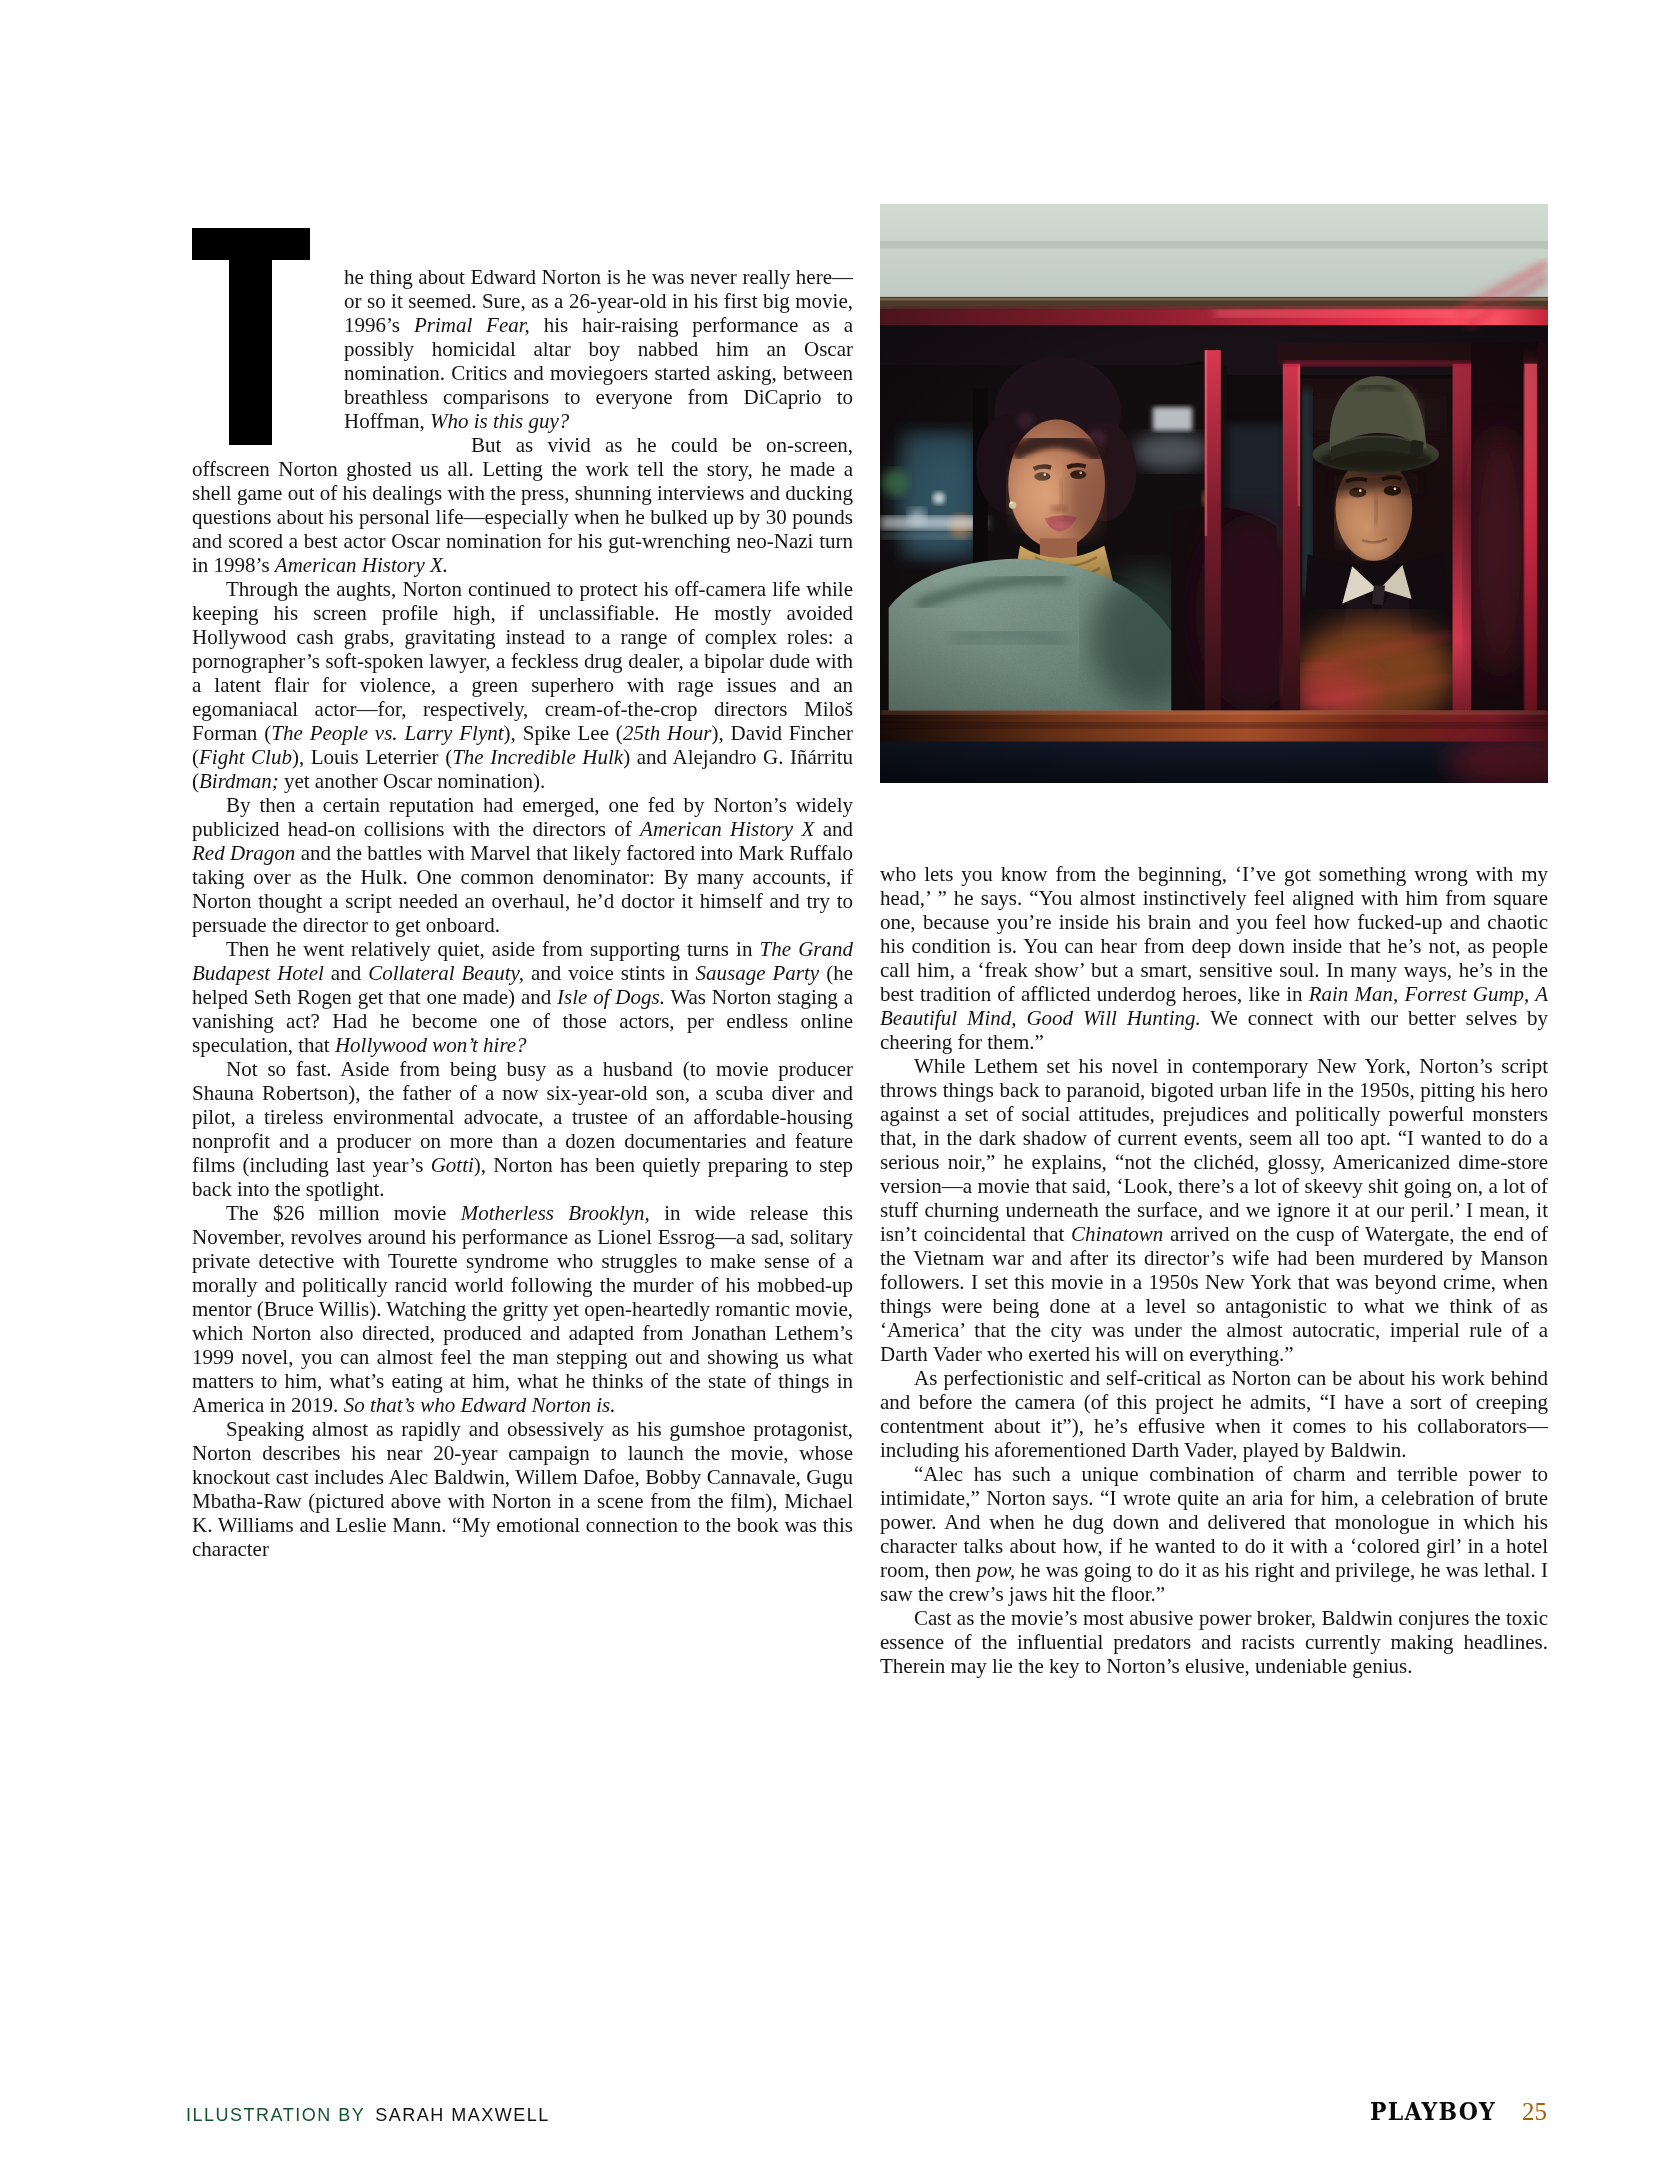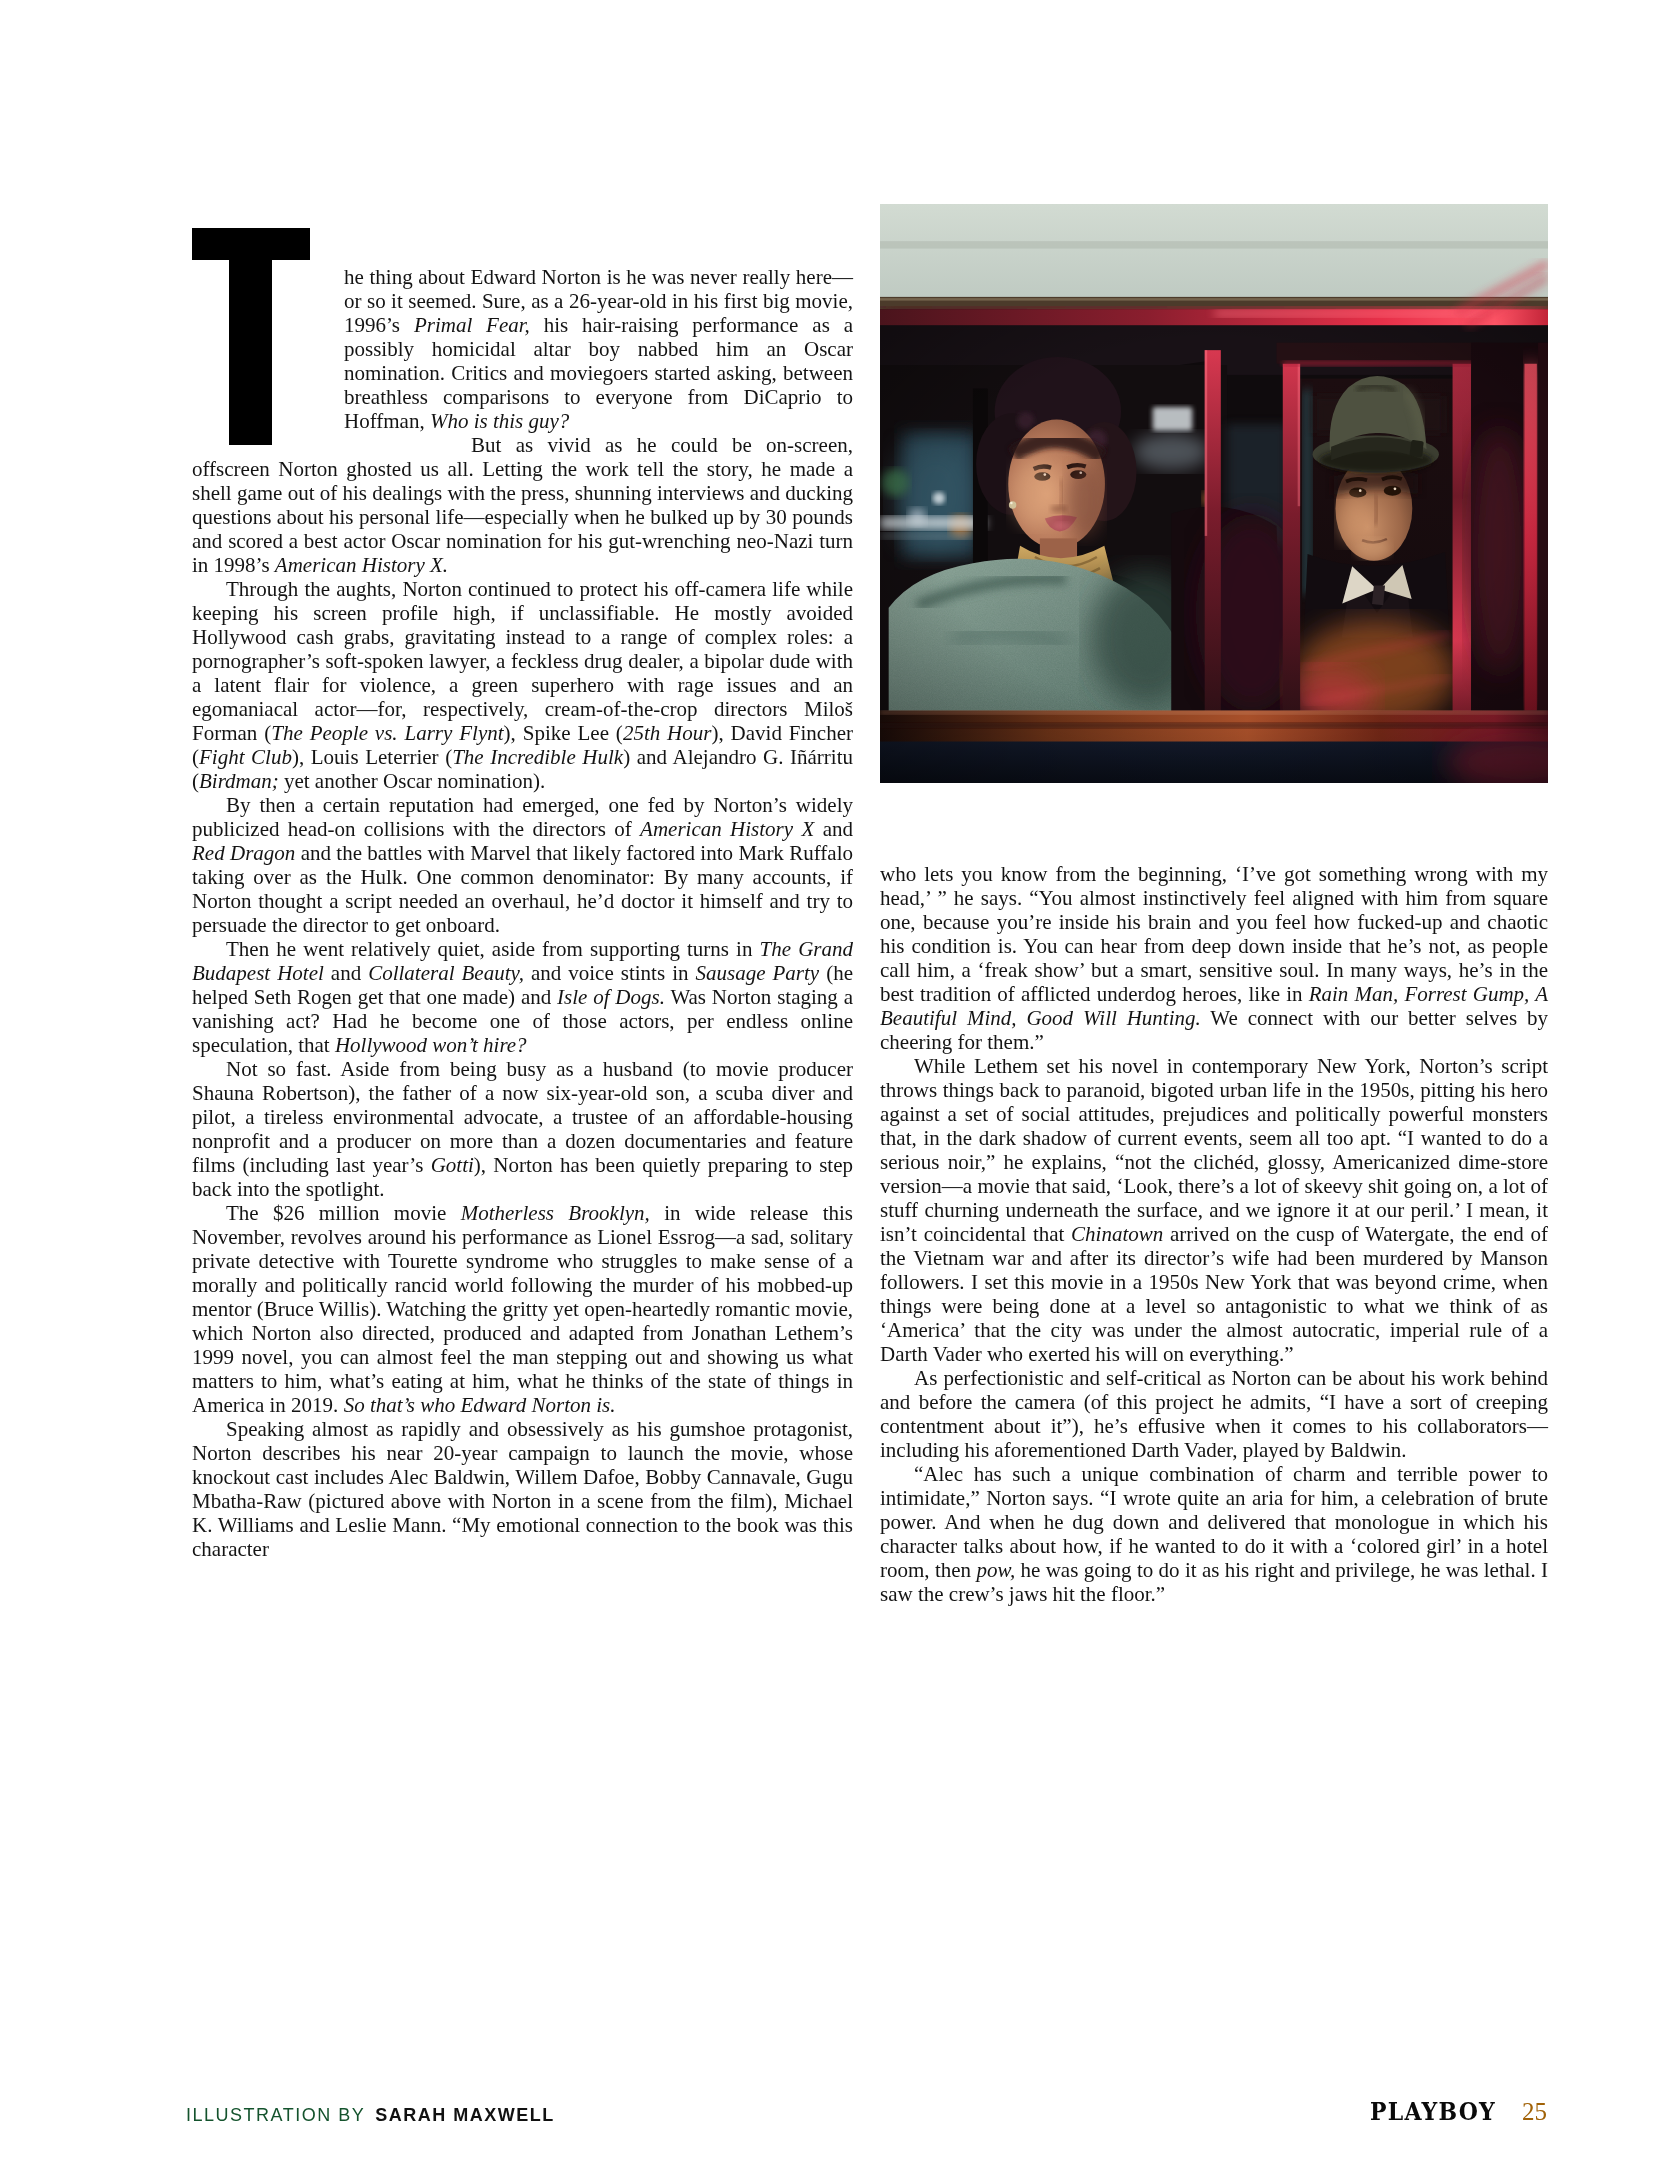--- a/index.html
+++ b/index.html
@@ -16,21 +16,21 @@
   .col-right{left:880px;top:821px;width:668px;}
   .drop-cap{float:left;width:118px;height:217px;margin:3.7px 34px 5px 0;position:relative;}
   .dc-bar{position:absolute;left:0;top:0;width:118px;height:32px;background:#000;}
   .dc-stem{position:absolute;left:37px;top:0;width:43px;height:217px;background:#000;}
   .photo{position:absolute;left:880px;top:204px;width:668px;height:579px;margin:0;padding:0;}
   .photo svg{display:block;width:100%;height:100%;}
   .endmark{float:right;width:21px;height:22px;background:#000;margin-top:1.2px;}
   .footer-credit{position:absolute;left:186px;top:2105px;white-space:nowrap;
      font-family:"Liberation Sans",sans-serif;font-size:18px;letter-spacing:1.5px;}
   .credit-label{color:#14532d;font-weight:400;margin-right:10px;}
-  .credit-name{color:#111;font-weight:700;}
+  .credit-name{color:#111;font-weight:400;}
   .footer-brand{position:absolute;right:125px;top:2098px;display:flex;align-items:baseline;gap:26px;}
   .brand{font-family:"DejaVu Serif",serif;font-weight:700;font-size:22px;letter-spacing:1.2px;
          color:#0a0a0a;transform:scaleY(1.08);transform-origin:bottom;}
   .pagenum{font-family:"Liberation Serif",serif;font-size:25px;color:#a16207;}
 </style>
 </head>
 <body>
 
 <div class="page">
 
@@ -259,20 +259,21 @@
       <p class="indent"><span>Not so fast. Aside from being busy as a husband (to movie producer Shauna Robertson), the father of a now six-year-old son, a scuba diver and pilot, a tireless environmental advocate, a trustee of an affordable-housing nonprofit and a producer on more than a dozen documentaries and feature films (including last year’s </span><em>Gotti</em><span>), Norton has been quietly preparing to step back into the spotlight.</span></p>
       <p class="indent"><span>The $26 million movie </span><em>Motherless Brooklyn,</em><span> in wide release this November, revolves around his performance as Lionel Essrog—a sad, solitary private detective with Tourette syndrome who struggles to make sense of a morally and politically rancid world following the murder of his mobbed-up mentor (Bruce Willis). Watching the gritty yet open-heartedly romantic movie, which Norton also directed, produced and adapted from Jonathan Lethem’s 1999 novel, you can almost feel the man stepping out and showing us what matters to him, what’s eating at him, what he thinks of the state of things in America in 2019. </span><em>So that’s who Edward Norton is.</em></p>
       <p class="indent"><span>Speaking almost as rapidly and obsessively as his gumshoe protagonist, Norton describes his near 20-year campaign to launch the movie, whose knockout cast includes Alec Baldwin, Willem Dafoe, Bobby Cannavale, Gugu Mbatha-Raw (pictured above with Norton in a scene from the film), Michael K. Williams and Leslie Mann. “My emotional connection to the book was this character</span></p>
     </div>
 
   <div class="col col-right">
       <p class="flush"><span>who lets you know from the beginning, ‘I’ve got something wrong with my head,’ ” he says. “You almost instinctively feel aligned with him from square one, because you’re inside his brain and you feel how fucked-up and chaotic his condition is. You can hear from deep down inside that he’s not, as people call him, a ‘freak show’ but a smart, sensitive soul. In many ways, he’s in the best tradition of afflicted underdog heroes, like in </span><em>Rain Man, Forrest Gump, A Beautiful Mind, Good Will Hunting.</em><span> We connect with our better selves by cheering for them.”</span></p>
       <p class="indent"><span>While Lethem set his novel in contemporary New York, Norton’s script throws things back to paranoid, bigoted urban life in the 1950s, pitting his hero against a set of social attitudes, prejudices and politically powerful monsters that, in the dark shadow of current events, seem all too apt. “I wanted to do a serious noir,” he explains, “not the clichéd, glossy, Americanized dime-store version—a movie that said, ‘Look, there’s a lot of skeevy shit going on, a lot of stuff churning underneath the surface, and we ignore it at our peril.’ I mean, it isn’t coincidental that </span><em>Chinatown</em><span> arrived on the cusp of Watergate, the end of the Vietnam war and after its director’s wife had been murdered by Manson followers. I set this movie in a 1950s New York that was beyond crime, when things were being done at a level so antagonistic to what we think of as ‘America’ that the city was under the almost autocratic, imperial rule of a Darth Vader who exerted his will on everything.”</span></p>
       <p class="indent"><span>As perfectionistic and self-critical as Norton can be about his work behind and before the camera (of this project he admits, “I have a sort of creeping contentment about it”), he’s effusive when it comes to his collaborators—including his aforementioned Darth Vader, played by Baldwin.</span></p>
       <p class="indent"><span>“Alec has such a unique combination of charm and terrible power to intimidate,” Norton says. “I wrote quite an aria for him, a celebration of brute power. And when he dug down and delivered that monologue in which his character talks about how, if he wanted to do it with a ‘colored girl’ in a hotel room, then </span><em>pow,</em><span> he was going to do it as his right and privilege, he was lethal. I saw the crew’s jaws hit the floor.”</span></p>
+      <p class="indent"><span>Cast as the movie’s most abusive power broker, Baldwin conjures the toxic essence of the influential predators and racists currently making headlines. Therein may lie the key to Norton’s elusive, undeniable genius.</span></p>
     </div>
 
   <div class="footer-credit">
     <span class="credit-label">ILLUSTRATION BY</span><span class="credit-name">SARAH MAXWELL</span>
   </div>
 
   <div class="footer-brand">
     <span class="brand">PLAYBOY</span>
     <span class="pagenum">25</span>
   </div>

